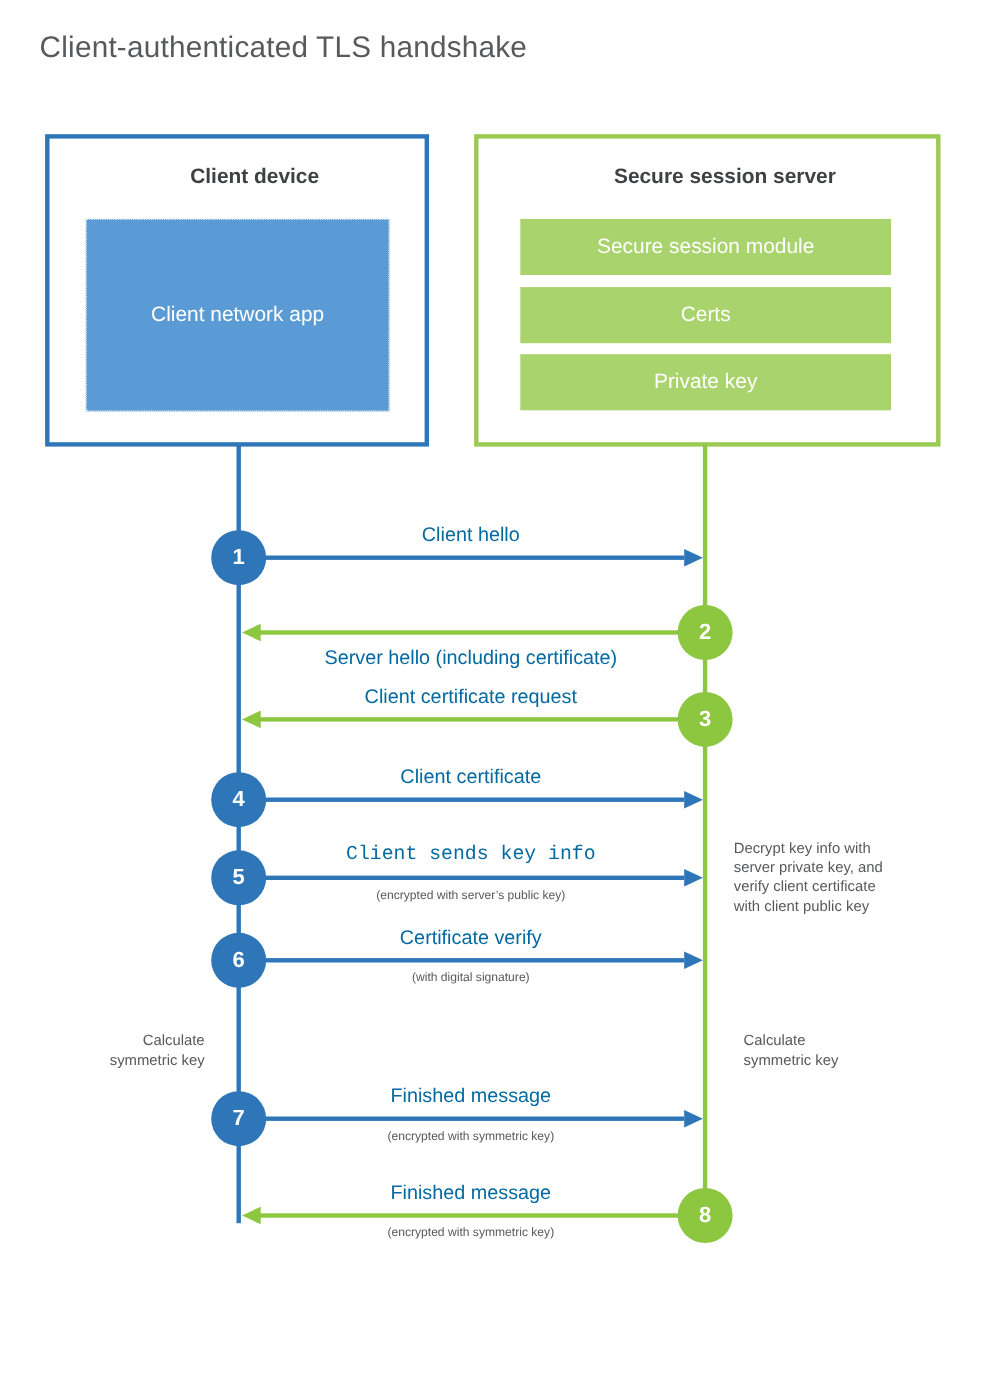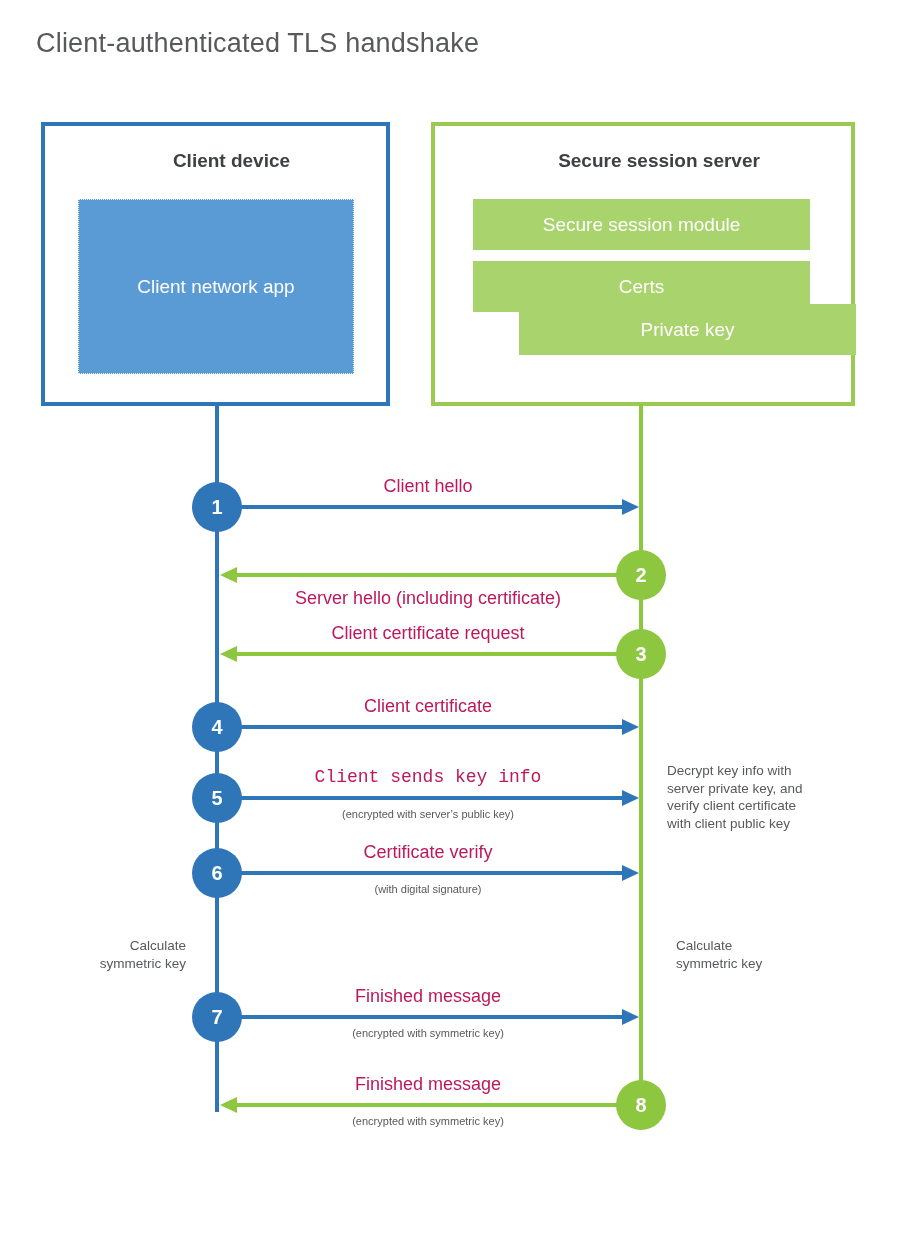--- a/index.html
+++ b/index.html
@@ -18,21 +18,21 @@
   .actor-title{width:100%;text-align:center;margin-top:24px;font-size:19px;font-weight:bold;color:#3f4042;padding-left:16px;}
 
   #client-app{left:78px;top:199px;width:276px;height:175px;background:#5b9bd5;border:1px dotted #e7eff9;
     display:flex;align-items:center;justify-content:center;box-sizing:border-box;}
   #client-app .app-label{width:175px;text-align:center;color:#ffffff;font-size:19px;line-height:1.45;}
 
   .server-bar{left:473px;width:337px;height:51px;background:#a9d36c;display:flex;align-items:center;justify-content:center;
     color:#ffffff;font-size:19px;}
   #bar-module{top:199px;}
   #bar-certs{top:261px;}
-  #bar-key{top:304px;margin-left:46px;}
+  #bar-key{top:322px;}
 
   
   .lifeline{width:4px;}
   #lifeline-client{left:215px;top:404px;height:708px;background:#2e76b8;}
   #lifeline-server{left:639px;top:404px;height:701px;background:#8dc63f;}
 
   
   .badge{width:50px;height:50px;border-radius:50%;color:#ffffff;font-size:20px;font-weight:bold;
     display:flex;align-items:center;justify-content:center;}
   .badge.blue{background:#2e76b8;}
@@ -58,21 +58,21 @@
   #arrow-1-line{top:505px;} #arrow-1-head{top:499px;}
   #arrow-2-line{top:573px;} #arrow-2-head{top:567px;}
   #arrow-3-line{top:652px;} #arrow-3-head{top:646px;}
   #arrow-4-line{top:725px;} #arrow-4-head{top:719px;}
   #arrow-5-line{top:796px;} #arrow-5-head{top:790px;}
   #arrow-6-line{top:871px;} #arrow-6-head{top:865px;}
   #arrow-7-line{top:1015px;} #arrow-7-head{top:1009px;}
   #arrow-8-line{top:1103px;} #arrow-8-head{top:1097px;}
 
   
-  .msg-label{left:228px;width:400px;text-align:center;font-size:18px;color:#be185d;}
+  .msg-label{left:228px;width:400px;text-align:center;font-size:18px;color:#0369a1;}
   .msg-sub{left:228px;width:400px;text-align:center;font-size:11px;color:#58595b;}
   #label-1{top:476px;}
   #label-2{top:544px;margin-top:44px;}
   #label-3{top:623px;}
   #label-4{top:696px;}
   #label-5{top:767px;font-family:Liberation Mono, monospace;} #sub-5{top:808px;}
   #label-6{top:842px;} #sub-6{top:883px;text-align:center;}
   #label-7{top:986px;} #sub-7{top:1027px;}
   #label-8{top:1074px;} #sub-8{top:1115px;}
 

